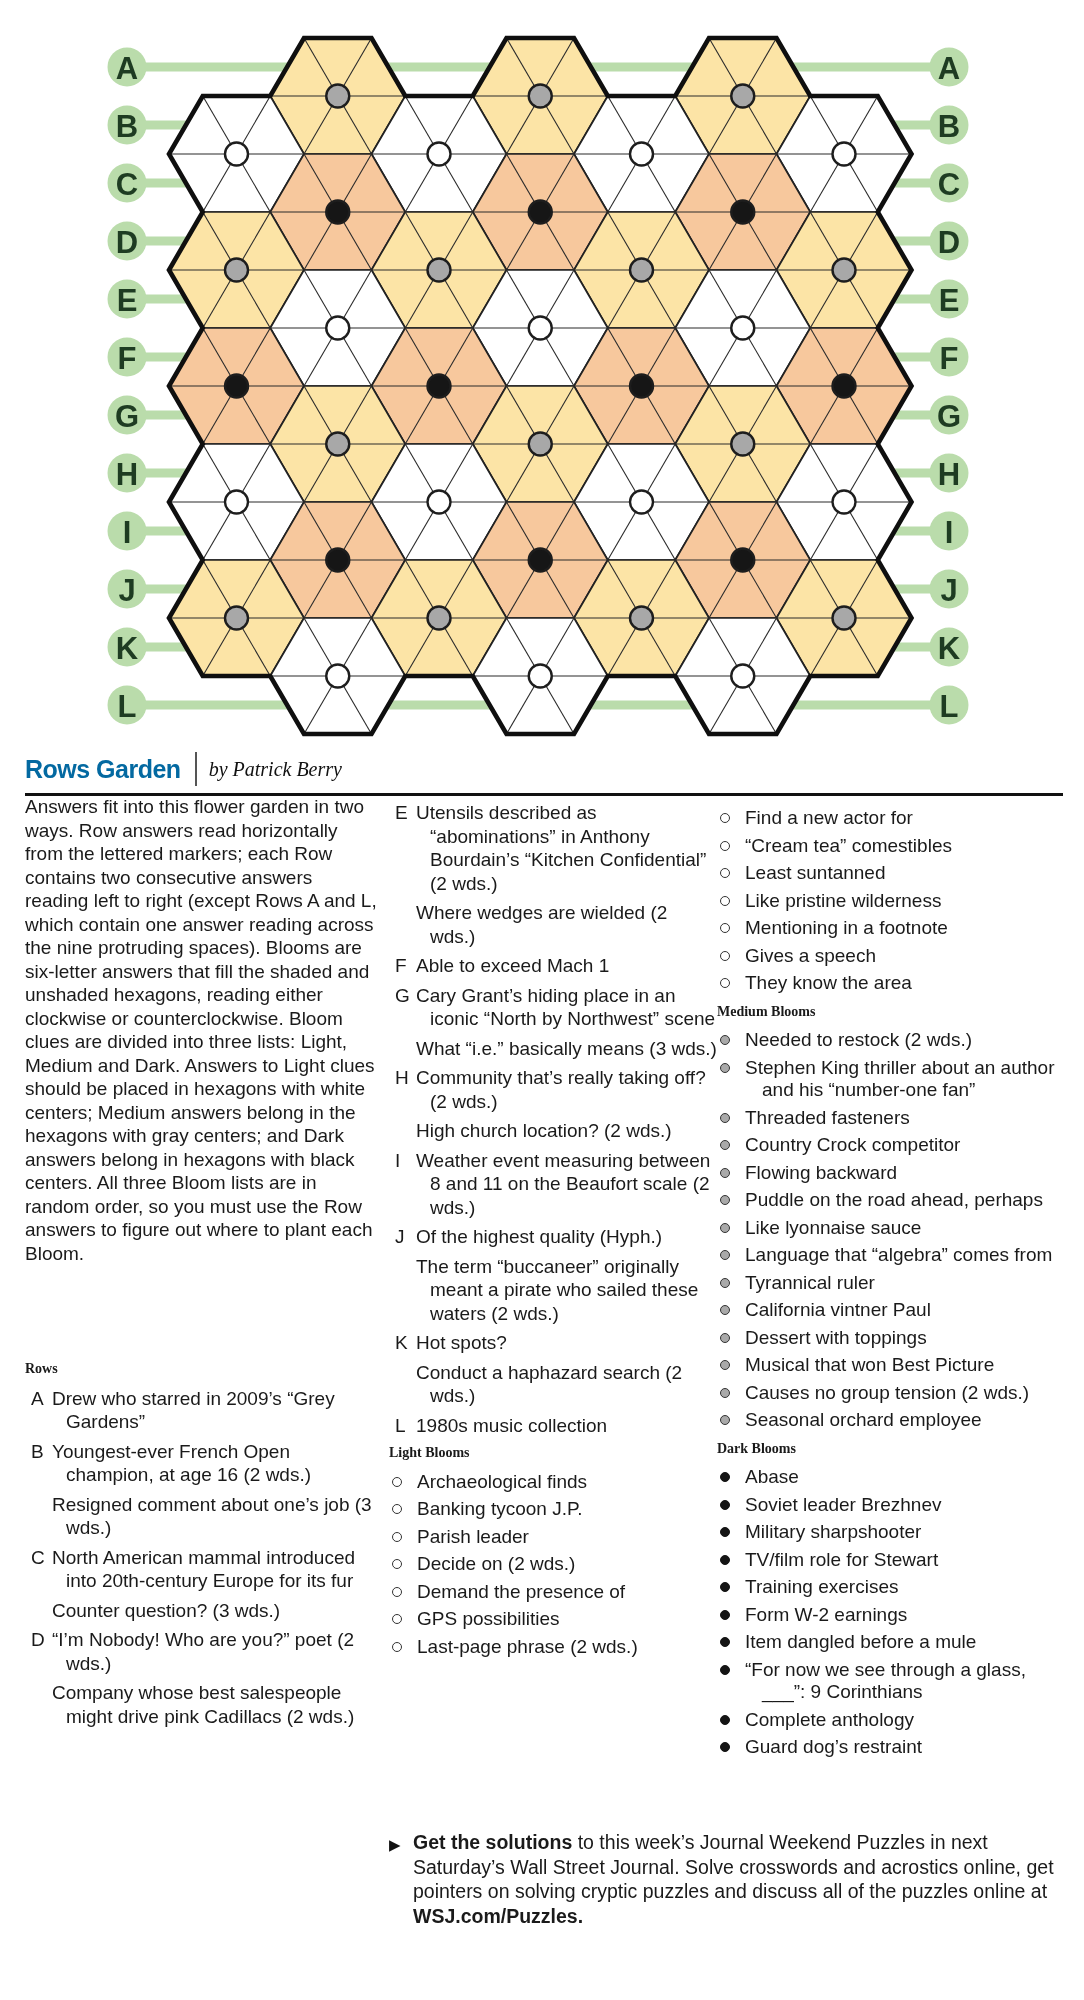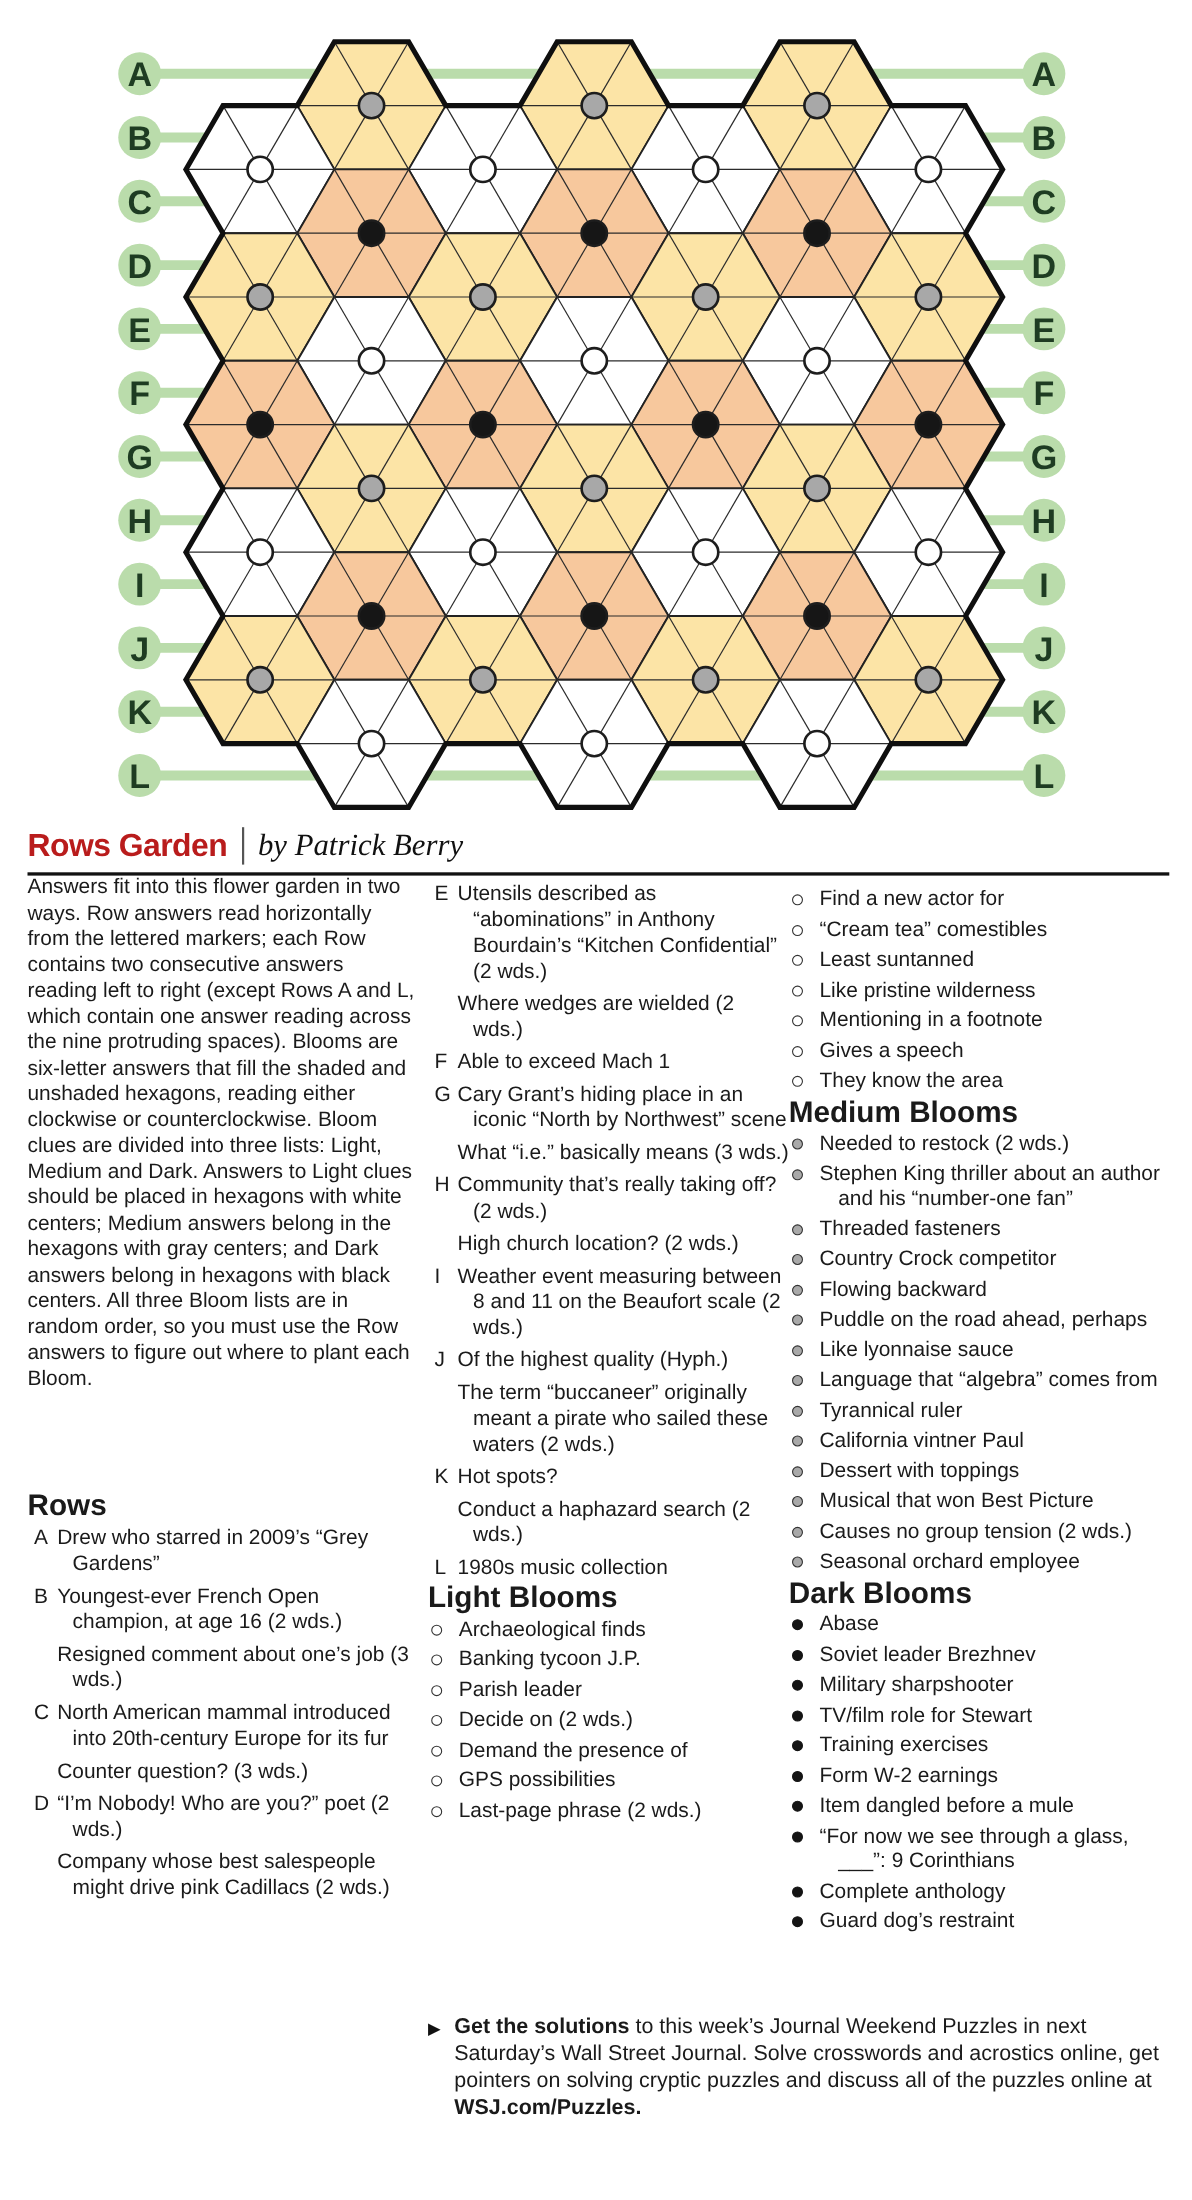--- a/index.html
+++ b/index.html
@@ -1,31 +1,31 @@
 <!DOCTYPE html>
 <html><head>
 <meta charset="utf-8">
 <style>
   html,body{margin:0;padding:0;background:#ffffff;}
   body{width:1084px;height:2000px;position:relative;font-family:"Liberation Sans",sans-serif;color:#1a1a1a;overflow:hidden;}
   #grid-wrap{position:absolute;left:0;top:0;width:1084px;height:756px;}
   #grid-svg{display:block;}
   #title-bar{position:absolute;left:25px;top:752px;width:1038px;}
   .title-line{display:flex;align-items:center;}
-  .title-main{font-size:29px;font-weight:bold;letter-spacing:-0.5px;color:#b91c1c;}
+  .title-main{font-size:25px;font-weight:bold;letter-spacing:-0.5px;color:#0369a1;}
   .title-sep{width:2px;height:34px;background:#555;margin:0 12px 0 14px;}
-  .title-by{font-family:"Liberation Serif",serif;font-style:italic;font-size:28px;color:#111;}
+  .title-by{font-family:"Liberation Serif",serif;font-style:italic;font-size:20px;color:#111;}
   .title-rule{height:3px;background:#111;margin-top:7px;}
   #cols{position:absolute;left:0;top:795px;width:1044px;height:1205px;}
   .col{position:absolute;top:0;font-size:19px;line-height:23.5px;}
   #col1{left:25px;width:352px;}
   #col2{left:389px;width:328px;}
   #col3{left:717px;width:348px;margin-top:12px;}
   .intro{margin:0;}
-  .sec-head{font-size:27px;font-weight:bold;margin:0 0 6px 0;}
+  .sec-head{font-size:14px;font-weight:bold;margin:0 0 6px 0;font-family:Liberation Serif, serif;}
   #rows-head{margin-top:92px;}
   .clue{position:relative;padding-left:27px;margin-bottom:4px;}
   .clue .letter{position:absolute;left:6px;top:0;}
   .ctext{display:block;padding-left:14px;text-indent:-14px;margin:6px 0 4px 0;}
   .bloom-list{list-style:none;margin:0 0 2px 0;padding:0;}
   .bloom-item{position:relative;padding-left:28px;margin-bottom:5px;line-height:22.5px;}
   .bloom-item .btext{display:block;padding-left:17px;text-indent:-17px;}
   .bullet{position:absolute;left:3px;top:6px;width:10px;height:10px;border-radius:50%;border:1.6px solid #333;box-sizing:border-box;}
   .bullet.light{background:#fff;}
   .bullet.medium{background:#a9a9a9;}

